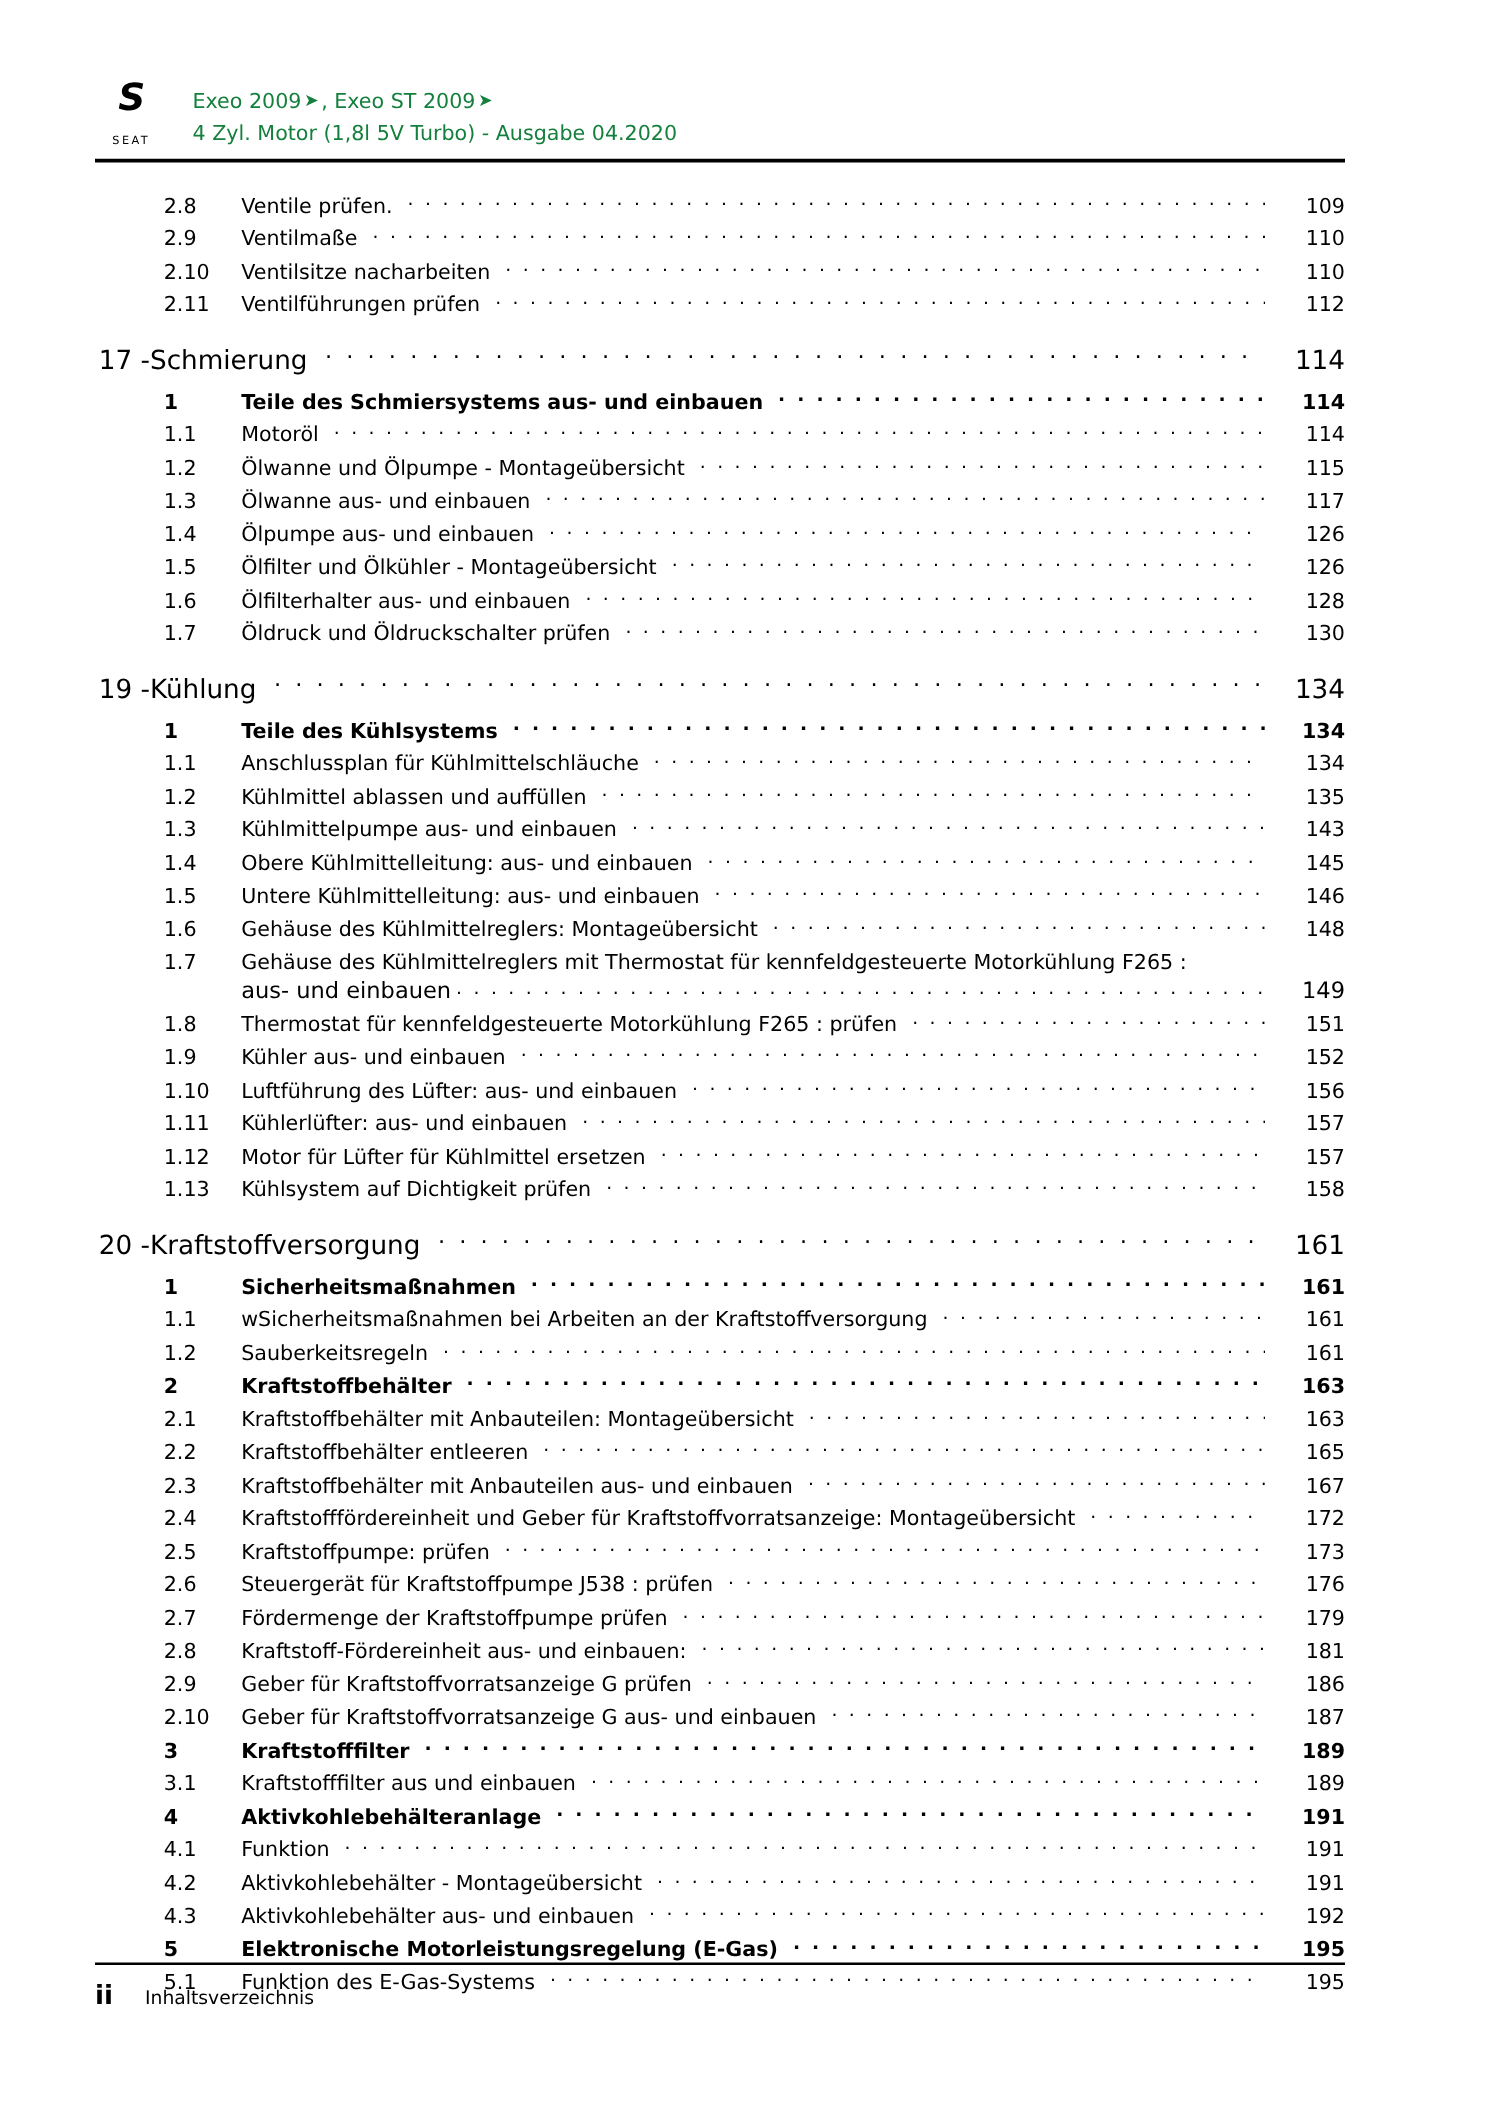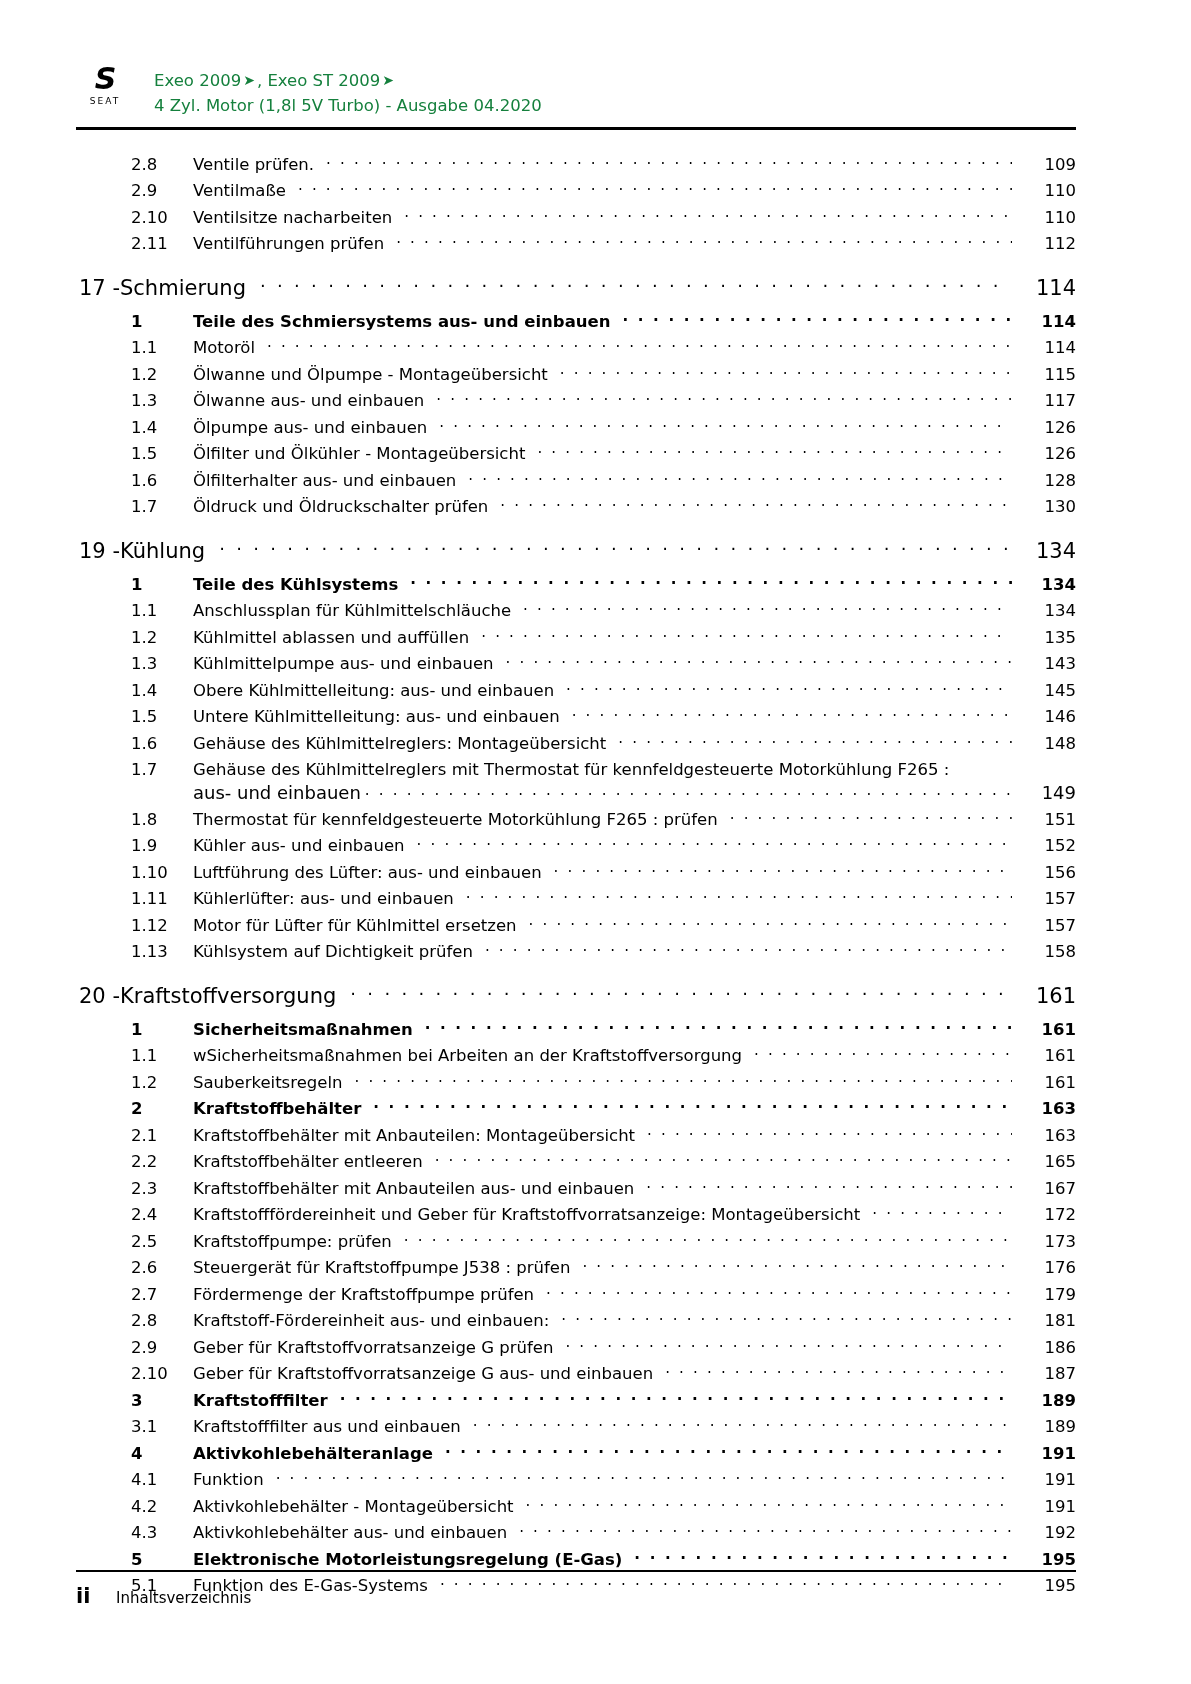--- a/index.html
+++ b/index.html
@@ -43,21 +43,21 @@
     font-size: 30px;
     font-weight: bold;
     font-style: italic;
     line-height: 30px;
     letter-spacing: -1px;
   }
   .logo .word {
     font-size: 9px;
     letter-spacing: 2px;
     line-height: 12px;
-    margin-top: 1px;
+    margin-top: 13px;
   }
   .header-text {
     margin-left: 20px;
     padding-top: 6px;
     font-size: 16.5px;
     line-height: 25px;
     color: #15803d;
   }
   .header-text .line1 .arrow {
     font-size: 14px;

